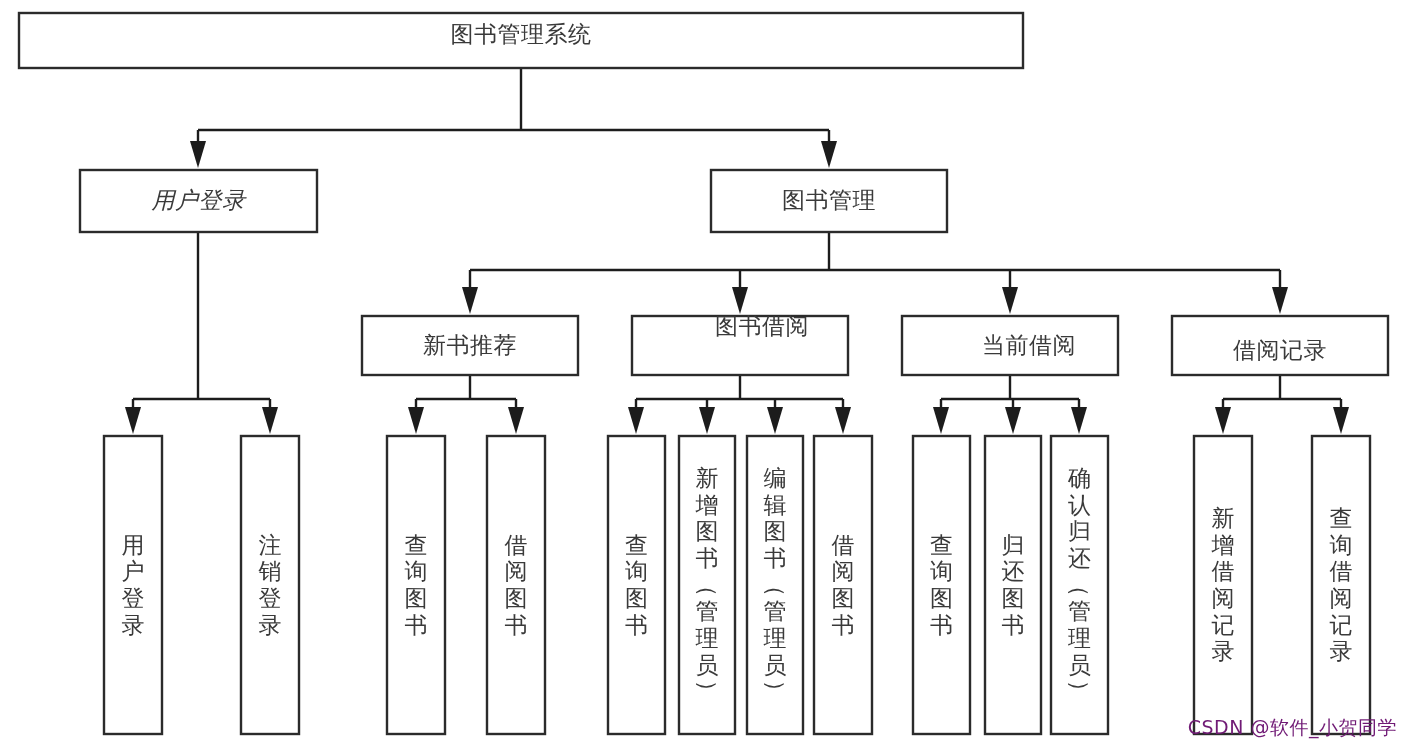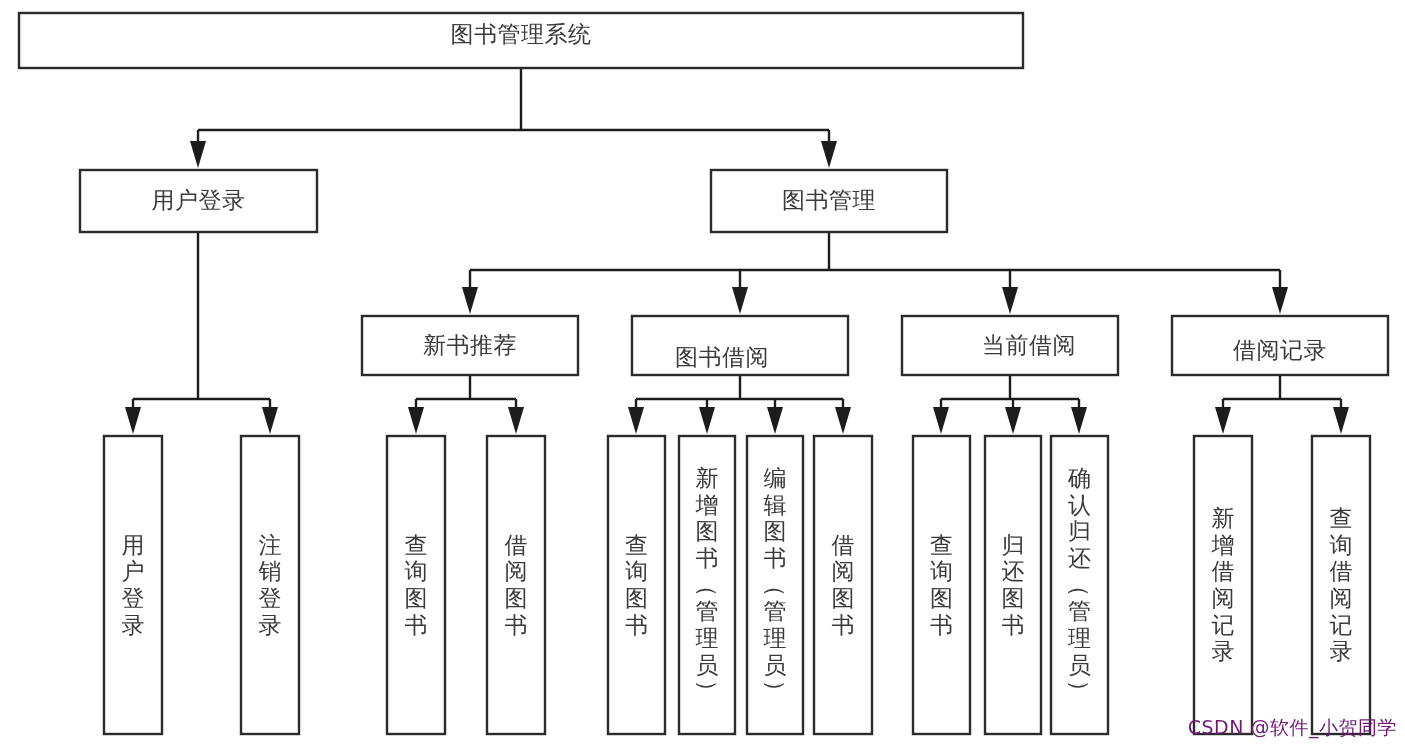--- a/index.html
+++ b/index.html
@@ -188,25 +188,25 @@
       <rect class="node-box" x="985" y="436" width="56" height="298"></rect>
       <rect class="node-box" x="1051" y="436" width="57" height="298"></rect>
 
       <rect class="node-box" x="1194" y="436" width="58" height="298"></rect>
       <rect class="node-box" x="1312" y="436" width="58" height="298"></rect>
     </g>
   </svg>
 
   <div class="node-label-h" style="left:19px; top:13px; width:1004px; height:44px;">图书管理系统</div>
 
-  <div class="node-label-h" style="left:80px; top:170px; width:237px; height:62px;">用户登录</div>
+  <div class="node-label-h" style="left:80px; top:170px; width:237px; height:62px;font-style:italic;">用户登录</div>
   <div class="node-label-h" style="left:711px; top:170px; width:236px; height:62px;">图书管理</div>
 
   <div class="node-label-h" style="left:362px; top:316px; width:216px; height:59px;">新书推荐</div>
-  <div class="node-label-h" style="left:632px; top:328px; width:180px; height:59px;">图书借阅</div>
+  <div class="node-label-h" style="left:632px; top:297px; width:180px; height:59px;padding-left:40px;">图书借阅</div>
   <div class="node-label-h" style="left:902px; top:316px; width:216px; height:59px;padding-left:19px;">当前借阅</div>
   <div class="node-label-h" style="left:1172px; top:316px; width:216px; height:69px;">借阅记录</div>
 
   <div class="node-label-v" style="left:104px; top:436px; width:58px; height:298px;">
       <span class="vchar">用</span>
       <span class="vchar">户</span>
       <span class="vchar">登</span>
       <span class="vchar">录</span>
     </div>
   <div class="node-label-v" style="left:241px; top:436px; width:58px; height:298px;">

